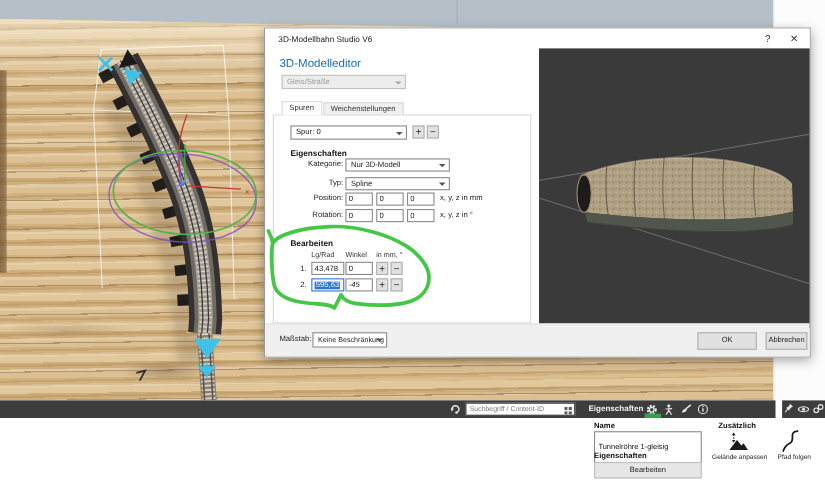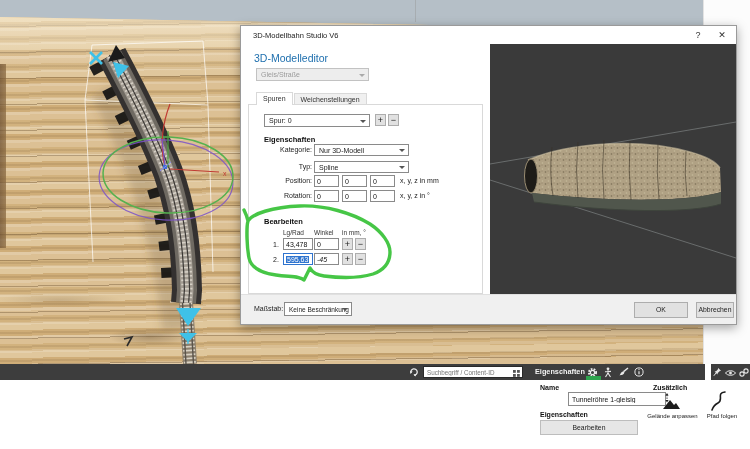--- a/index.html
+++ b/index.html
@@ -343,21 +343,21 @@
     <svg width="10" height="9" viewBox="0 0 10 9">
       <circle cx="3" cy="6" r="2.1" fill="none" stroke="#e8e8e8" stroke-width="1.1"></circle>
       <circle cx="7" cy="3" r="2.1" fill="none" stroke="#e8e8e8" stroke-width="1.1"></circle>
     </svg>
   </span>
 </div>
 
 <div class="bottom">
 
   <div class="p-label" style="left:540px;top:4px;">Name</div>
-  <input class="p-input" style="left: 540px; top: 12px; width: 98px; height: 14px; margin-left: 28px;" value="Tunnelröhre 1-gleisig">
+  <input class="p-input" style="left: 540px; top: 12px; width: 98px; height: 29px;" value="Tunnelröhre 1-gleisig">
   <div class="p-label" style="left:540px;top:31px;">Eigenschaften</div>
   <div class="p-btn" style="left:540px;top:40px;width:98px;height:15px;">Bearbeiten</div>
 
   <div class="p-label" style="left:653px;top:4px;">Zusätzlich</div>
 
   <div class="p-iconbtn" style="left:657px;top:12px;width:26px;height:20px;">
     <svg width="22" height="18" viewBox="0 0 22 18">
       <line x1="8" y1="2" x2="8" y2="8" stroke="#222" stroke-width="1" stroke-dasharray="1.3 1.2"></line>
       <polygon points="8,0 6.4,2.6 9.6,2.6" fill="#222"></polygon>
       <polygon points="8,9.6 6.4,7 9.6,7" fill="#222"></polygon>

